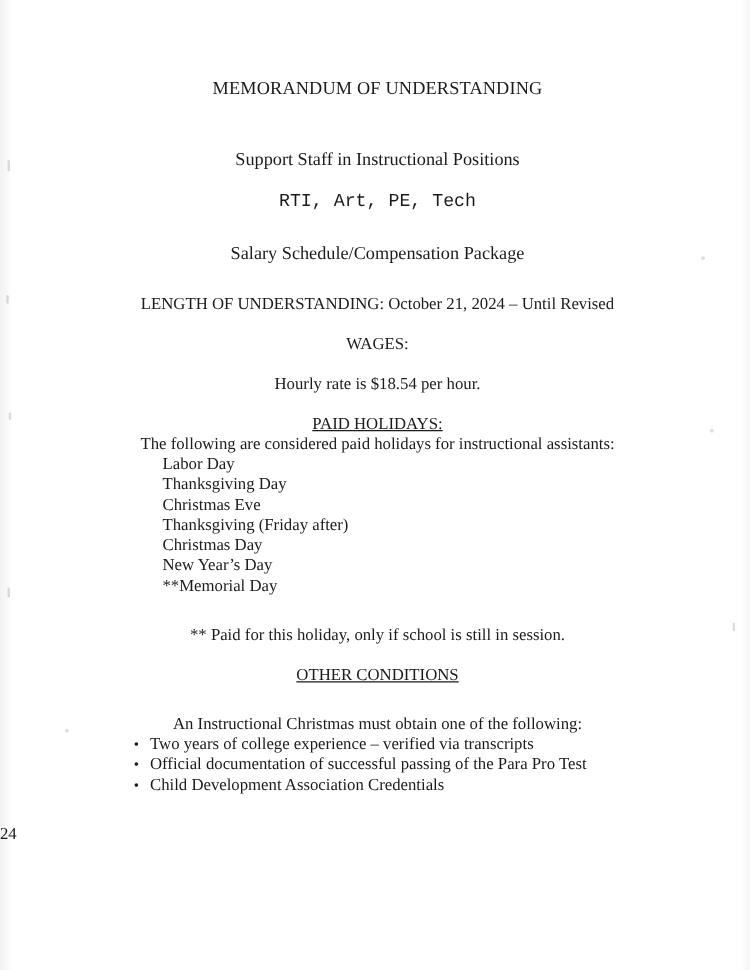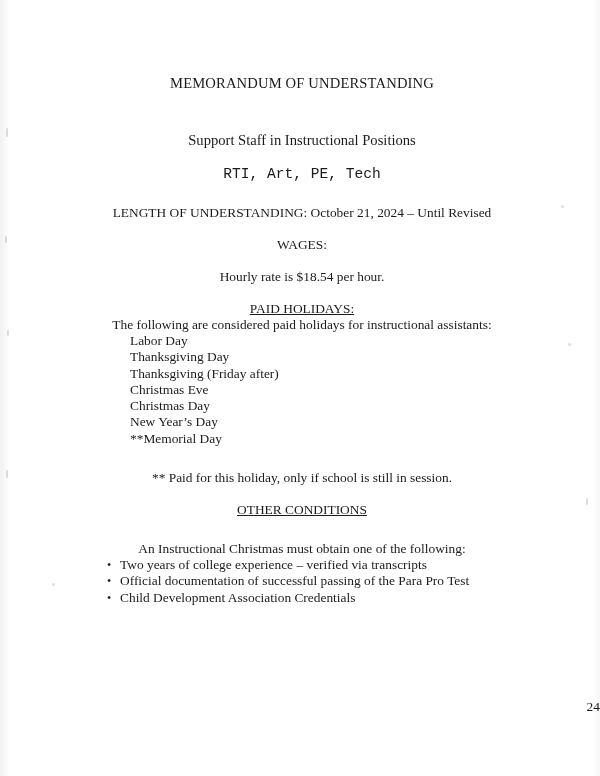--- a/index.html
+++ b/index.html
@@ -41,21 +41,21 @@
   .speck {
     position: absolute;
     background: rgba(0,0,0,0.13);
     border-radius: 50%;
     pointer-events: none;
   }
 
   .content {
     position: absolute;
     left: 88px;
-    top: 16px;
+    top: 4px;
     width: 428px;
   }
 
   .title-block {
     text-align: center;
   }
   .doc-title {
     font-size: 14.6px;
     margin: 0;
     padding-top: 59px;
@@ -123,22 +123,22 @@
     left: 19px;
     top: 0;
     font-size: 12px;
     line-height: 16.3px;
   }
 
   .page-number {
     position: absolute;
     left: 0;
     right: 0;
-    top: 699px;
-    text-align: right;
+    top: 659px;
+    text-align: left;
     font-size: 13.4px;
   }
 </style>
 </head>
 <body>
 
 <div class="page">
 
   <div class="scan-edge-left"></div>
   <div class="scan-edge-right"></div>
@@ -150,40 +150,41 @@
   <div class="speck" style="left:561px; top:205px; width:3px; height:3px;"></div>
   <div class="speck" style="left:568px; top:343px; width:3px; height:3px;"></div>
   <div class="speck" style="left:586px; top:498px; width:2px; height:7px; border-radius:1px;"></div>
 
   <div class="content">
 
     <div class="title-block">
       <h1 class="doc-title">MEMORANDUM OF UNDERSTANDING</h1>
       <p class="subtitle-1">Support Staff in Instructional Positions</p>
       <p class="subtitle-2">RTI, Art, PE, Tech</p>
+      <p class="subtitle-3">Salary Schedule/Compensation Package</p>
     </div>
 
     <div class="gap-lg"></div>
     <p class="body-line">LENGTH OF UNDERSTANDING:  October 21, 2024 – Until Revised</p>
 
     <div class="gap-md"></div>
     <p class="body-line">WAGES:</p>
 
     <div class="gap-md"></div>
     <p class="body-line">Hourly rate is $18.54 per hour.</p>
 
     <div class="gap-md"></div>
     <p class="body-line underline">PAID HOLIDAYS:</p>
     <p class="body-line">The following are considered paid holidays for instructional assistants:</p>
 
     <ul class="holiday-list">
       <li>Labor Day</li>
       <li>Thanksgiving Day</li>
+      <li>Christmas Eve</li>
       <li>Thanksgiving (Friday after)</li>
-      <li>Christmas Eve</li>
       <li>Christmas Day</li>
       <li>New Year’s Day</li>
       <li>**Memorial Day</li>
     </ul>
 
     <div class="gap-lg"></div>
     <p class="body-line">** Paid for this holiday, only if school is still in session.</p>
 
     <div class="gap-md"></div>
     <p class="body-line underline">OTHER CONDITIONS</p>

